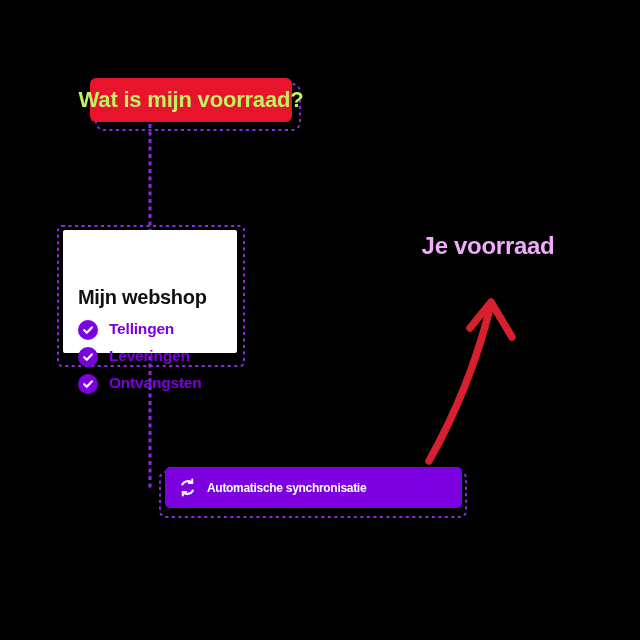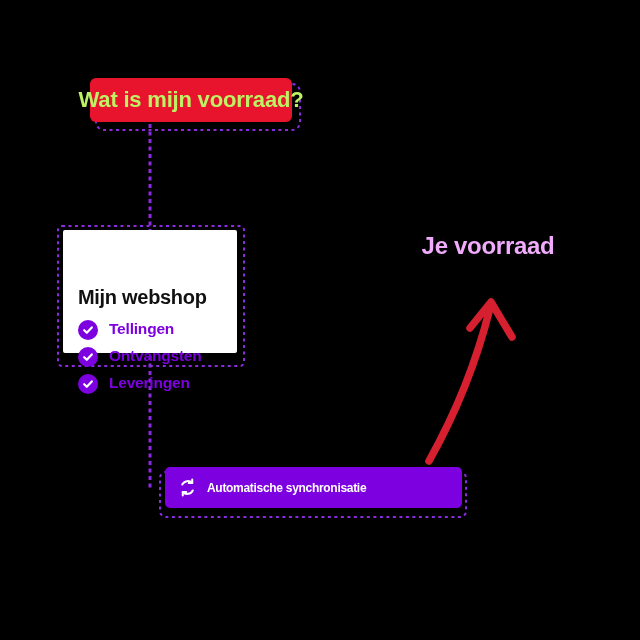--- a/index.html
+++ b/index.html
@@ -90,30 +90,30 @@
       </span>
       <span class="row-label">Tellingen</span>
     </div>
 
     <div class="check-row">
       <span class="check-circle">
         <svg width="12" height="12" viewBox="0 0 12 12">
             <path d="M2.2 6.2 L4.8 8.8 L9.8 3.4" fill="none" stroke="#fff" stroke-width="2.2" stroke-linecap="round" stroke-linejoin="round"></path>
           </svg>
       </span>
-      <span class="row-label">Ontvangsten</span>
+      <span class="row-label">Leveringen</span>
     </div>
 
     <div class="check-row">
       <span class="check-circle">
         <svg width="12" height="12" viewBox="0 0 12 12">
             <path d="M2.2 6.2 L4.8 8.8 L9.8 3.4" fill="none" stroke="#fff" stroke-width="2.2" stroke-linecap="round" stroke-linejoin="round"></path>
           </svg>
       </span>
-      <span class="row-label">Leveringen</span>
+      <span class="row-label">Ontvangsten</span>
     </div>
   </div>
 
   <div class="sync-banner">
     <svg class="sync-icon" width="21" height="21" viewBox="0 0 24 24">
       <g fill="none" stroke="#fff" stroke-width="2.3" stroke-linecap="round" stroke-linejoin="round">
         <path d="M 6 8.6 A 7 7 0 0 1 17.4 6.9"></path>
         <path d="M 17.4 2.9 L 17.4 6.9 L 13.4 6.9"></path>
         <path d="M 18 15.4 A 7 7 0 0 1 6.6 17.1"></path>
         <path d="M 6.6 21.1 L 6.6 17.1 L 10.6 17.1"></path>

